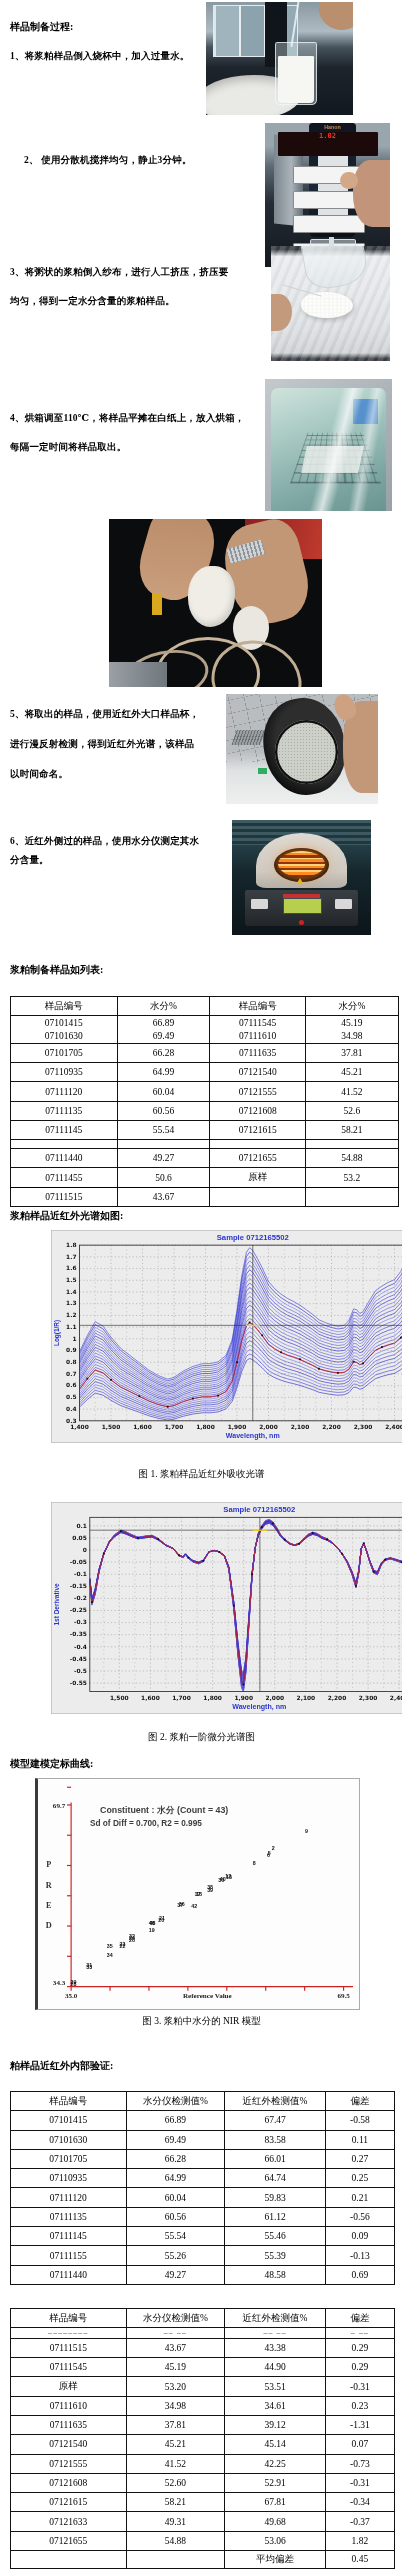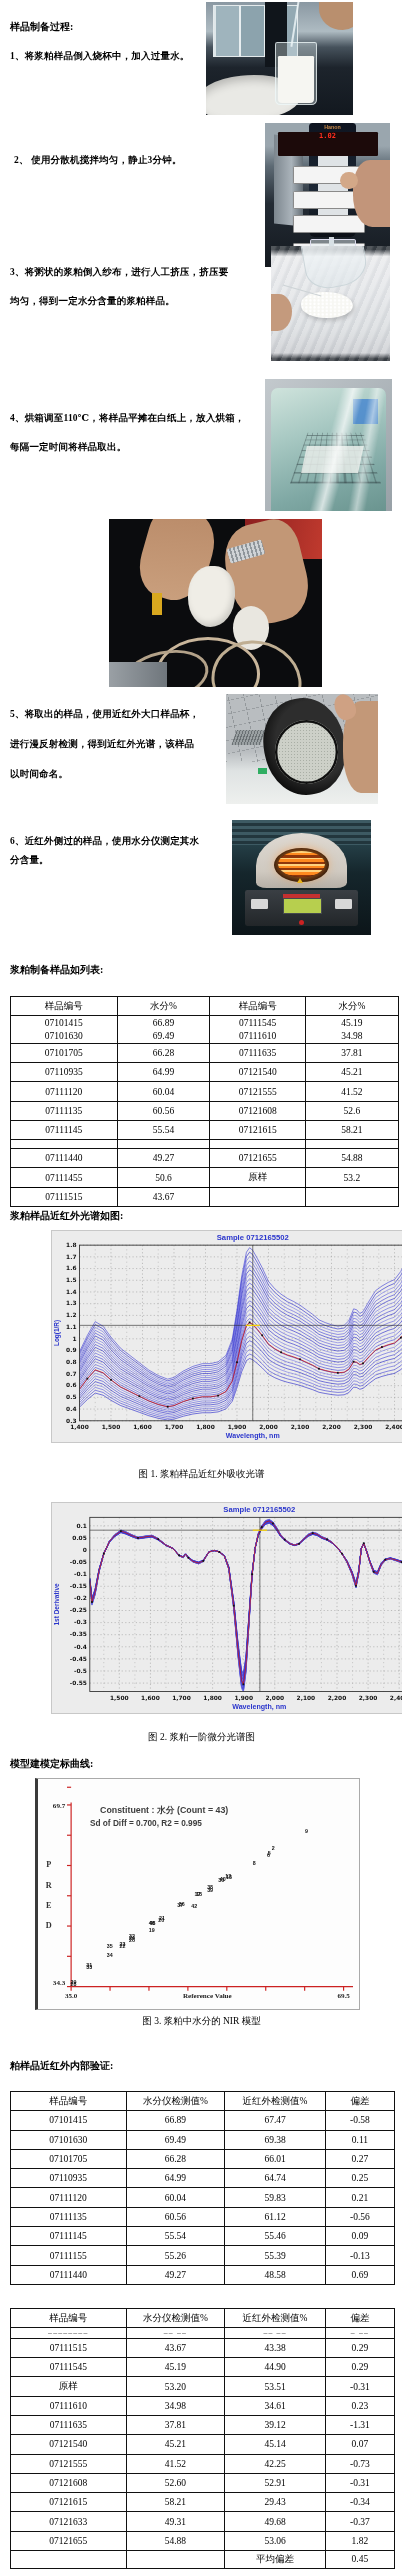--- a/index.html
+++ b/index.html
@@ -148,21 +148,21 @@
   .p7-brand{left:48%;top:87%;width:5.3px;height:5.3px;background:#cc2222;border-radius:50%;}
 </style>
 </head>
 <body>
 
 <div class="page">
 
   <div class="abs hd" style="left:10px;top:20px">样品制备过程:</div>
 
   <div class="abs step" style="left:10px;top:50px">1、将浆粕样品倒入烧杯中，加入过量水。</div>
-  <div class="abs step" style="left:14px;top:154px">2、 使用分散机搅拌均匀，静止3分钟。</div>
+  <div class="abs step" style="left:24px;top:154px">2、 使用分散机搅拌均匀，静止3分钟。</div>
   <div class="abs step" style="left:10px;top:266px">3、将粥状的浆粕倒入纱布，进行人工挤压，挤压要</div>
   <div class="abs step" style="left:10px;top:295px">均匀，得到一定水分含量的浆粕样品。</div>
   <div class="abs step" style="left:10px;top:412px">4、烘箱调至110℃，将样品平摊在白纸上，放入烘箱，</div>
   <div class="abs step" style="left:10px;top:441px">每隔一定时间将样品取出。</div>
   <div class="abs step" style="left:10px;top:708px">5、将取出的样品，使用近红外大口样品杯，</div>
   <div class="abs step" style="left:10px;top:738px">进行漫反射检测，得到近红外光谱，该样品</div>
   <div class="abs step" style="left:10px;top:768px">以时间命名。</div>
   <div class="abs step" style="left:10px;top:835px">6、近红外侧过的样品，使用水分仪测定其水</div>
   <div class="abs step" style="left:10px;top:854px">分含量。</div>
 
@@ -682,21 +682,21 @@
           </tr>
           <tr class="">
             <td>07101415</td>
             <td>66.89</td>
             <td>67.47</td>
             <td>-0.58</td>
           </tr>
           <tr class="">
             <td>07101630</td>
             <td>69.49</td>
-            <td>69.38</td>
+            <td>83.58</td>
             <td>0.11</td>
           </tr>
           <tr class="">
             <td>07101705</td>
             <td>66.28</td>
             <td>66.01</td>
             <td>0.27</td>
           </tr>
           <tr class="">
             <td>07110935</td>
@@ -802,21 +802,21 @@
           </tr>
           <tr class="">
             <td>07121608</td>
             <td>52.60</td>
             <td>52.91</td>
             <td>-0.31</td>
           </tr>
           <tr class="">
             <td>07121615</td>
             <td>58.21</td>
-            <td>29.43</td>
+            <td>67.81</td>
             <td>-0.34</td>
           </tr>
           <tr class="">
             <td>07121633</td>
             <td>49.31</td>
             <td>49.68</td>
             <td>-0.37</td>
           </tr>
           <tr class="">
             <td>07121655</td>

